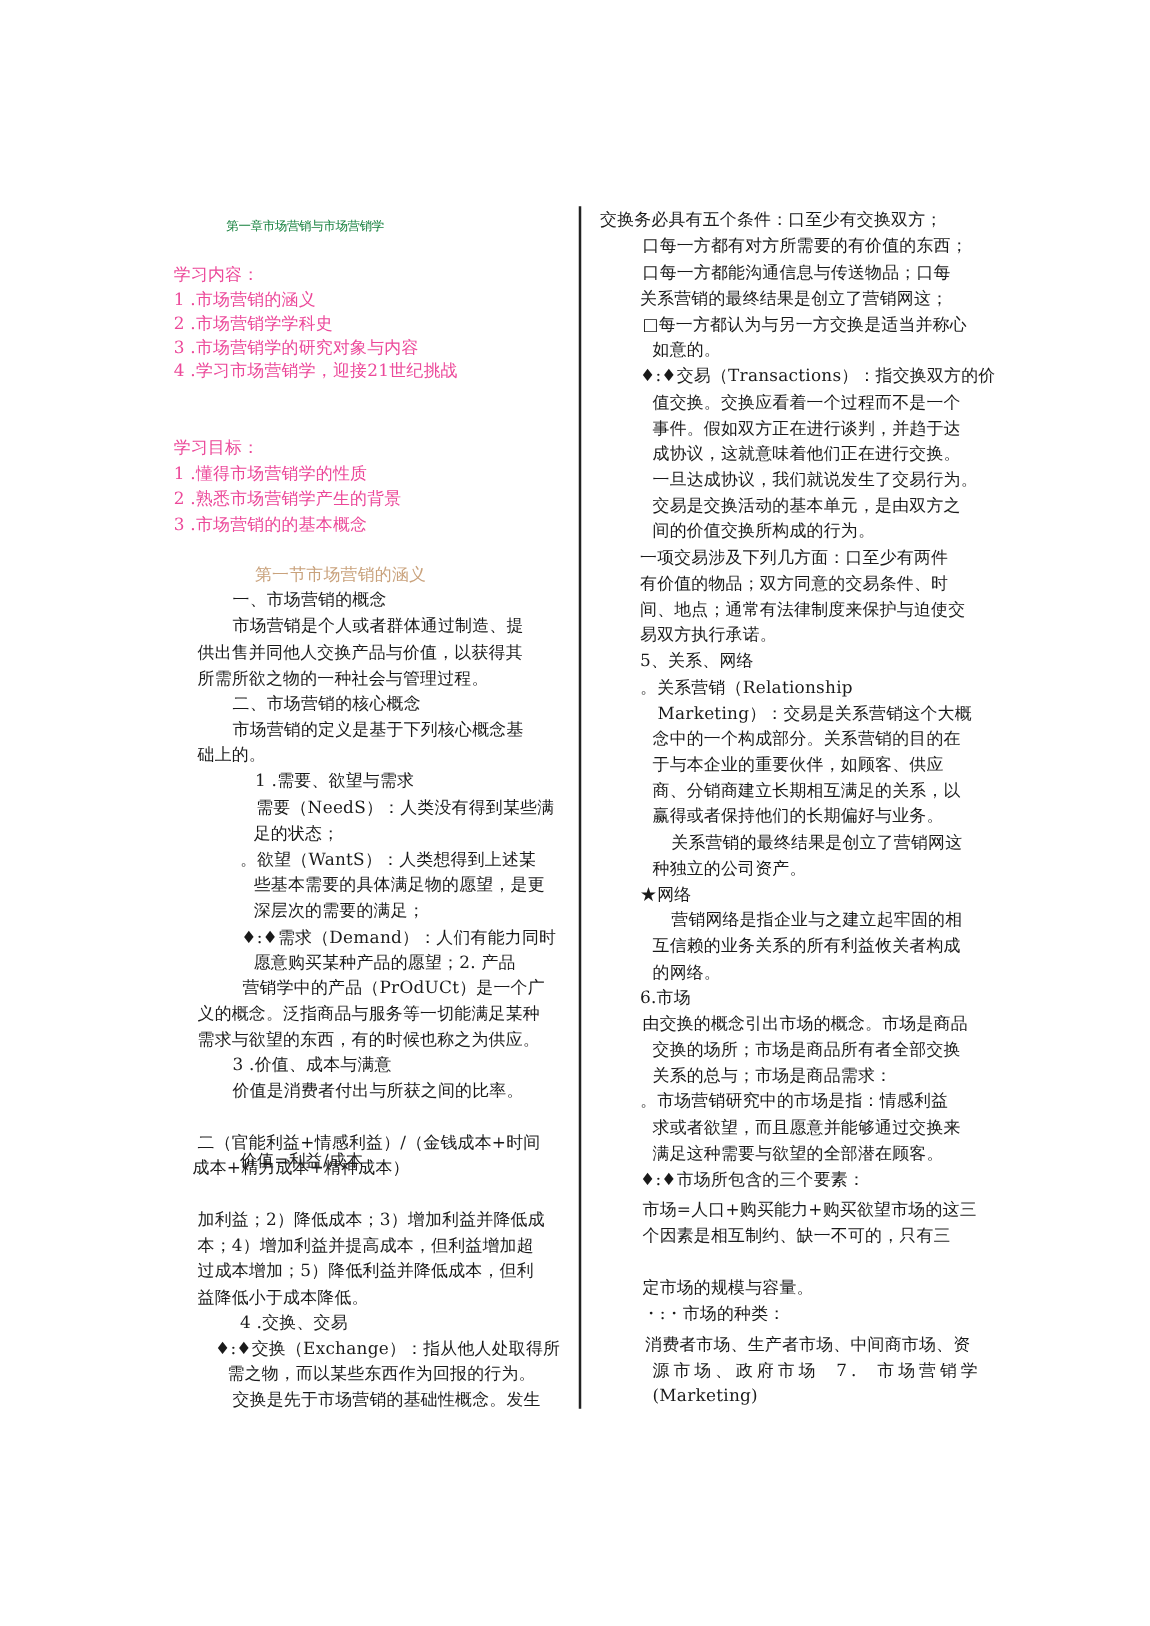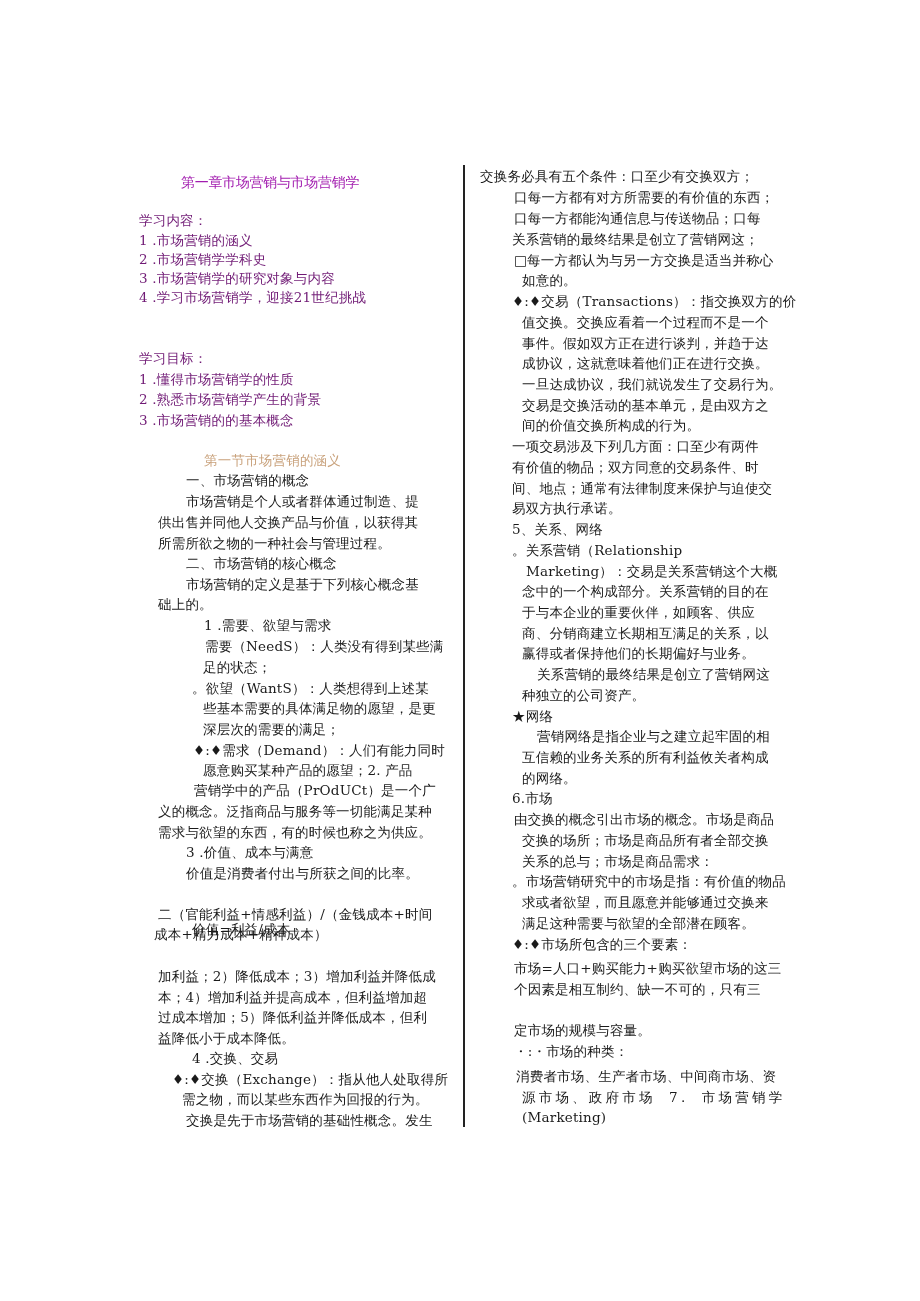--- a/index.html
+++ b/index.html
@@ -23,27 +23,27 @@
     .ln {
       position: absolute;
       white-space: nowrap;
       font-size: 13.5px;
       line-height: 20px;
       height: 20px;
       letter-spacing: 0.2px;
     }
     .title {
       font-family: "DejaVu Sans", "Liberation Sans", sans-serif;
-      font-size: 14px;
-      color: #a21caf;
+      font-size: 10px;
+      color: #15803d;
       font-weight: normal;
       letter-spacing: -0.3px;
     }
     .tan {
-      color: #701a75;
+      color: #ec4899;
       font-size: 13.5px;
     }
     .sect {
       color: #c9a27c;
       font-size: 13.5px;
     }
     .divider {
       position: absolute;
       left: 463px;
       top: 165px;
@@ -133,21 +133,21 @@
   <div class="ln" style="left:537px; top:664px;">关系营销的最终结果是创立了营销网这</div>
   <div class="ln" style="left:522px; top:685px;">种独立的公司资产。</div>
   <div class="ln" style="left:512px; top:706px;">★网络</div>
   <div class="ln" style="left:537px; top:726px;">营销网络是指企业与之建立起牢固的相</div>
   <div class="ln" style="left:522px; top:747px;">互信赖的业务关系的所有利益攸关者构成</div>
   <div class="ln" style="left:522px; top:768px;">的网络。</div>
   <div class="ln" style="left:512px; top:788px;">6.市场</div>
   <div class="ln" style="left:514px; top:809px;">由交换的概念引出市场的概念。市场是商品</div>
   <div class="ln" style="left:522px; top:830px;">交换的场所；市场是商品所有者全部交换</div>
   <div class="ln" style="left:522px; top:851px;">关系的总与；市场是商品需求：</div>
-  <div class="ln" style="left:512px; top:871px;">。市场营销研究中的市场是指：有价值的物品</div>
+  <div class="ln" style="left:512px; top:871px;">。市场营销研究中的市场是指：情感利益</div>
   <div class="ln" style="left:522px; top:892px;">求或者欲望，而且愿意并能够通过交换来</div>
   <div class="ln" style="left:522px; top:913px;">满足这种需要与欲望的全部潜在顾客。</div>
   <div class="ln" style="left:512px; top:934px;">♦:♦市场所包含的三个要素：</div>
   <div class="ln" style="left:514px; top:958px;">市场=人口+购买能力+购买欲望市场的这三</div>
   <div class="ln" style="left:514px; top:979px;">个因素是相互制约、缺一不可的，只有三</div>
   <div class="ln" style="left:514px; top:1020px;">定市场的规模与容量。</div>
   <div class="ln" style="left:514px; top:1041px;">・:・市场的种类：</div>
   <div class="ln" style="left:516px; top:1066px;">消费者市场、生产者市场、中间商市场、资</div>
   <div class="ln" style="left:522px; top:1087px; width:268px; word-spacing:6px; letter-spacing:3.2px;">源市场、政府市场 7. 市场营销学</div>
   <div class="ln" style="left:522px; top:1107px;">(Marketing)</div>

